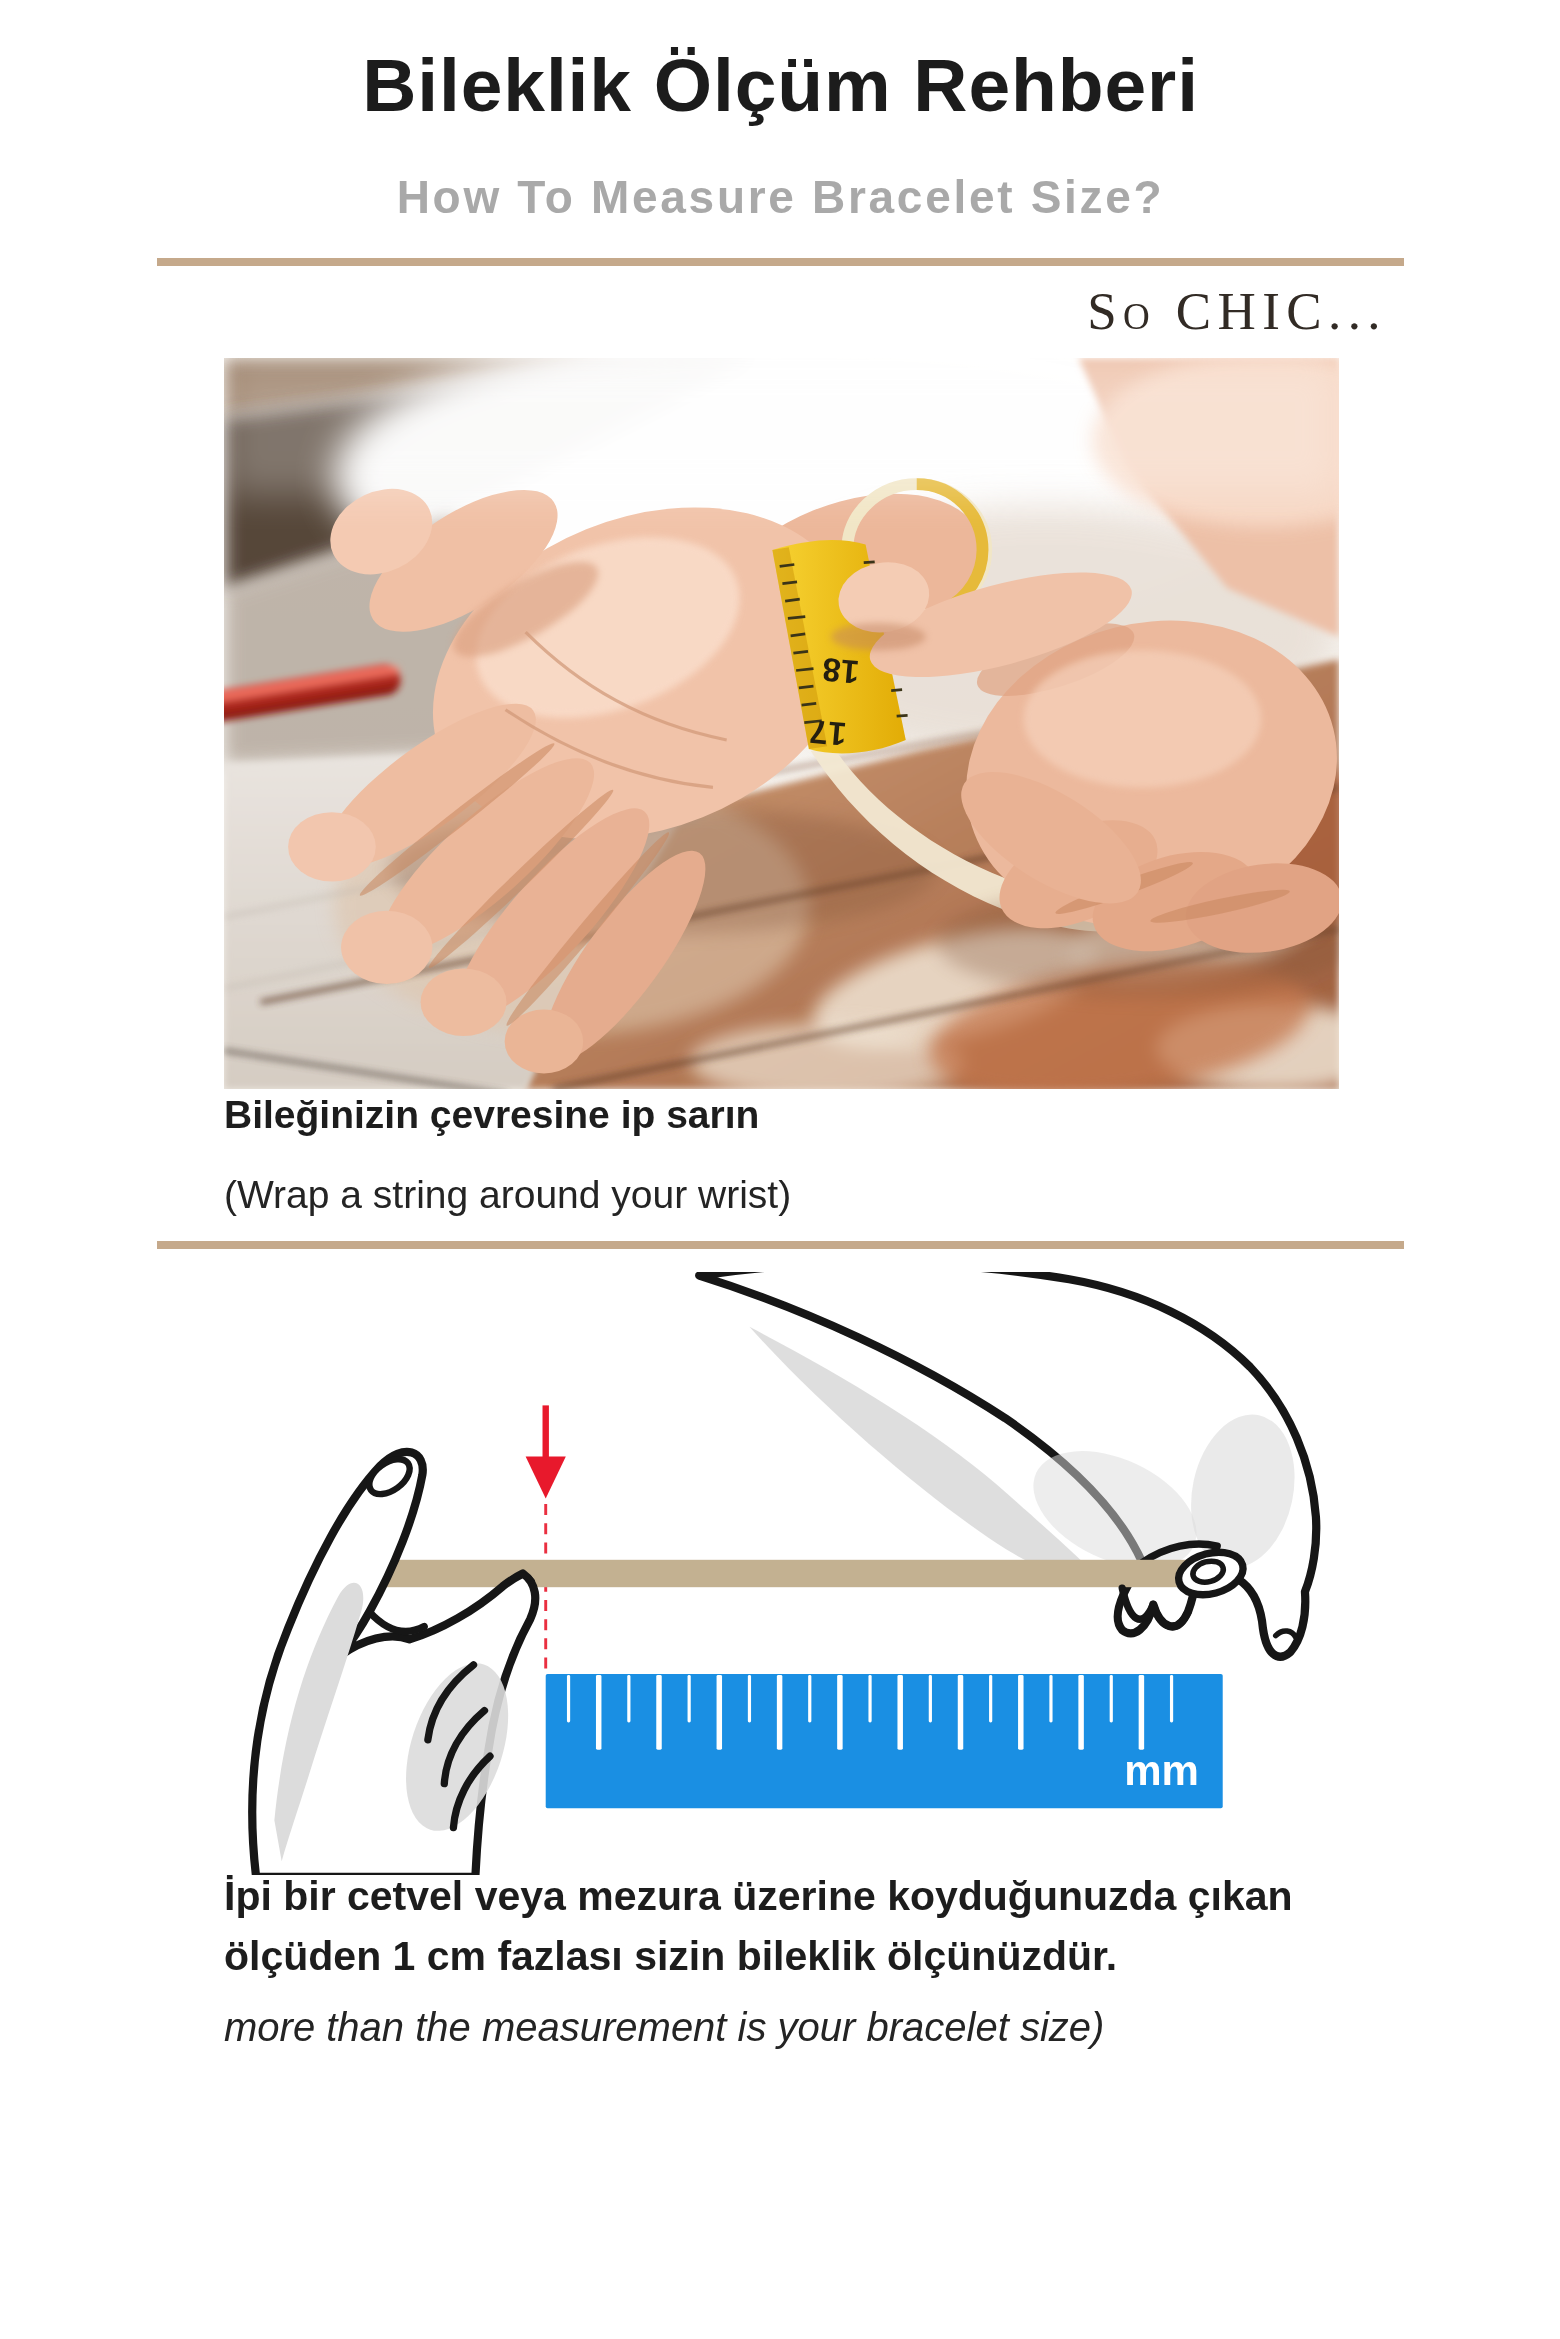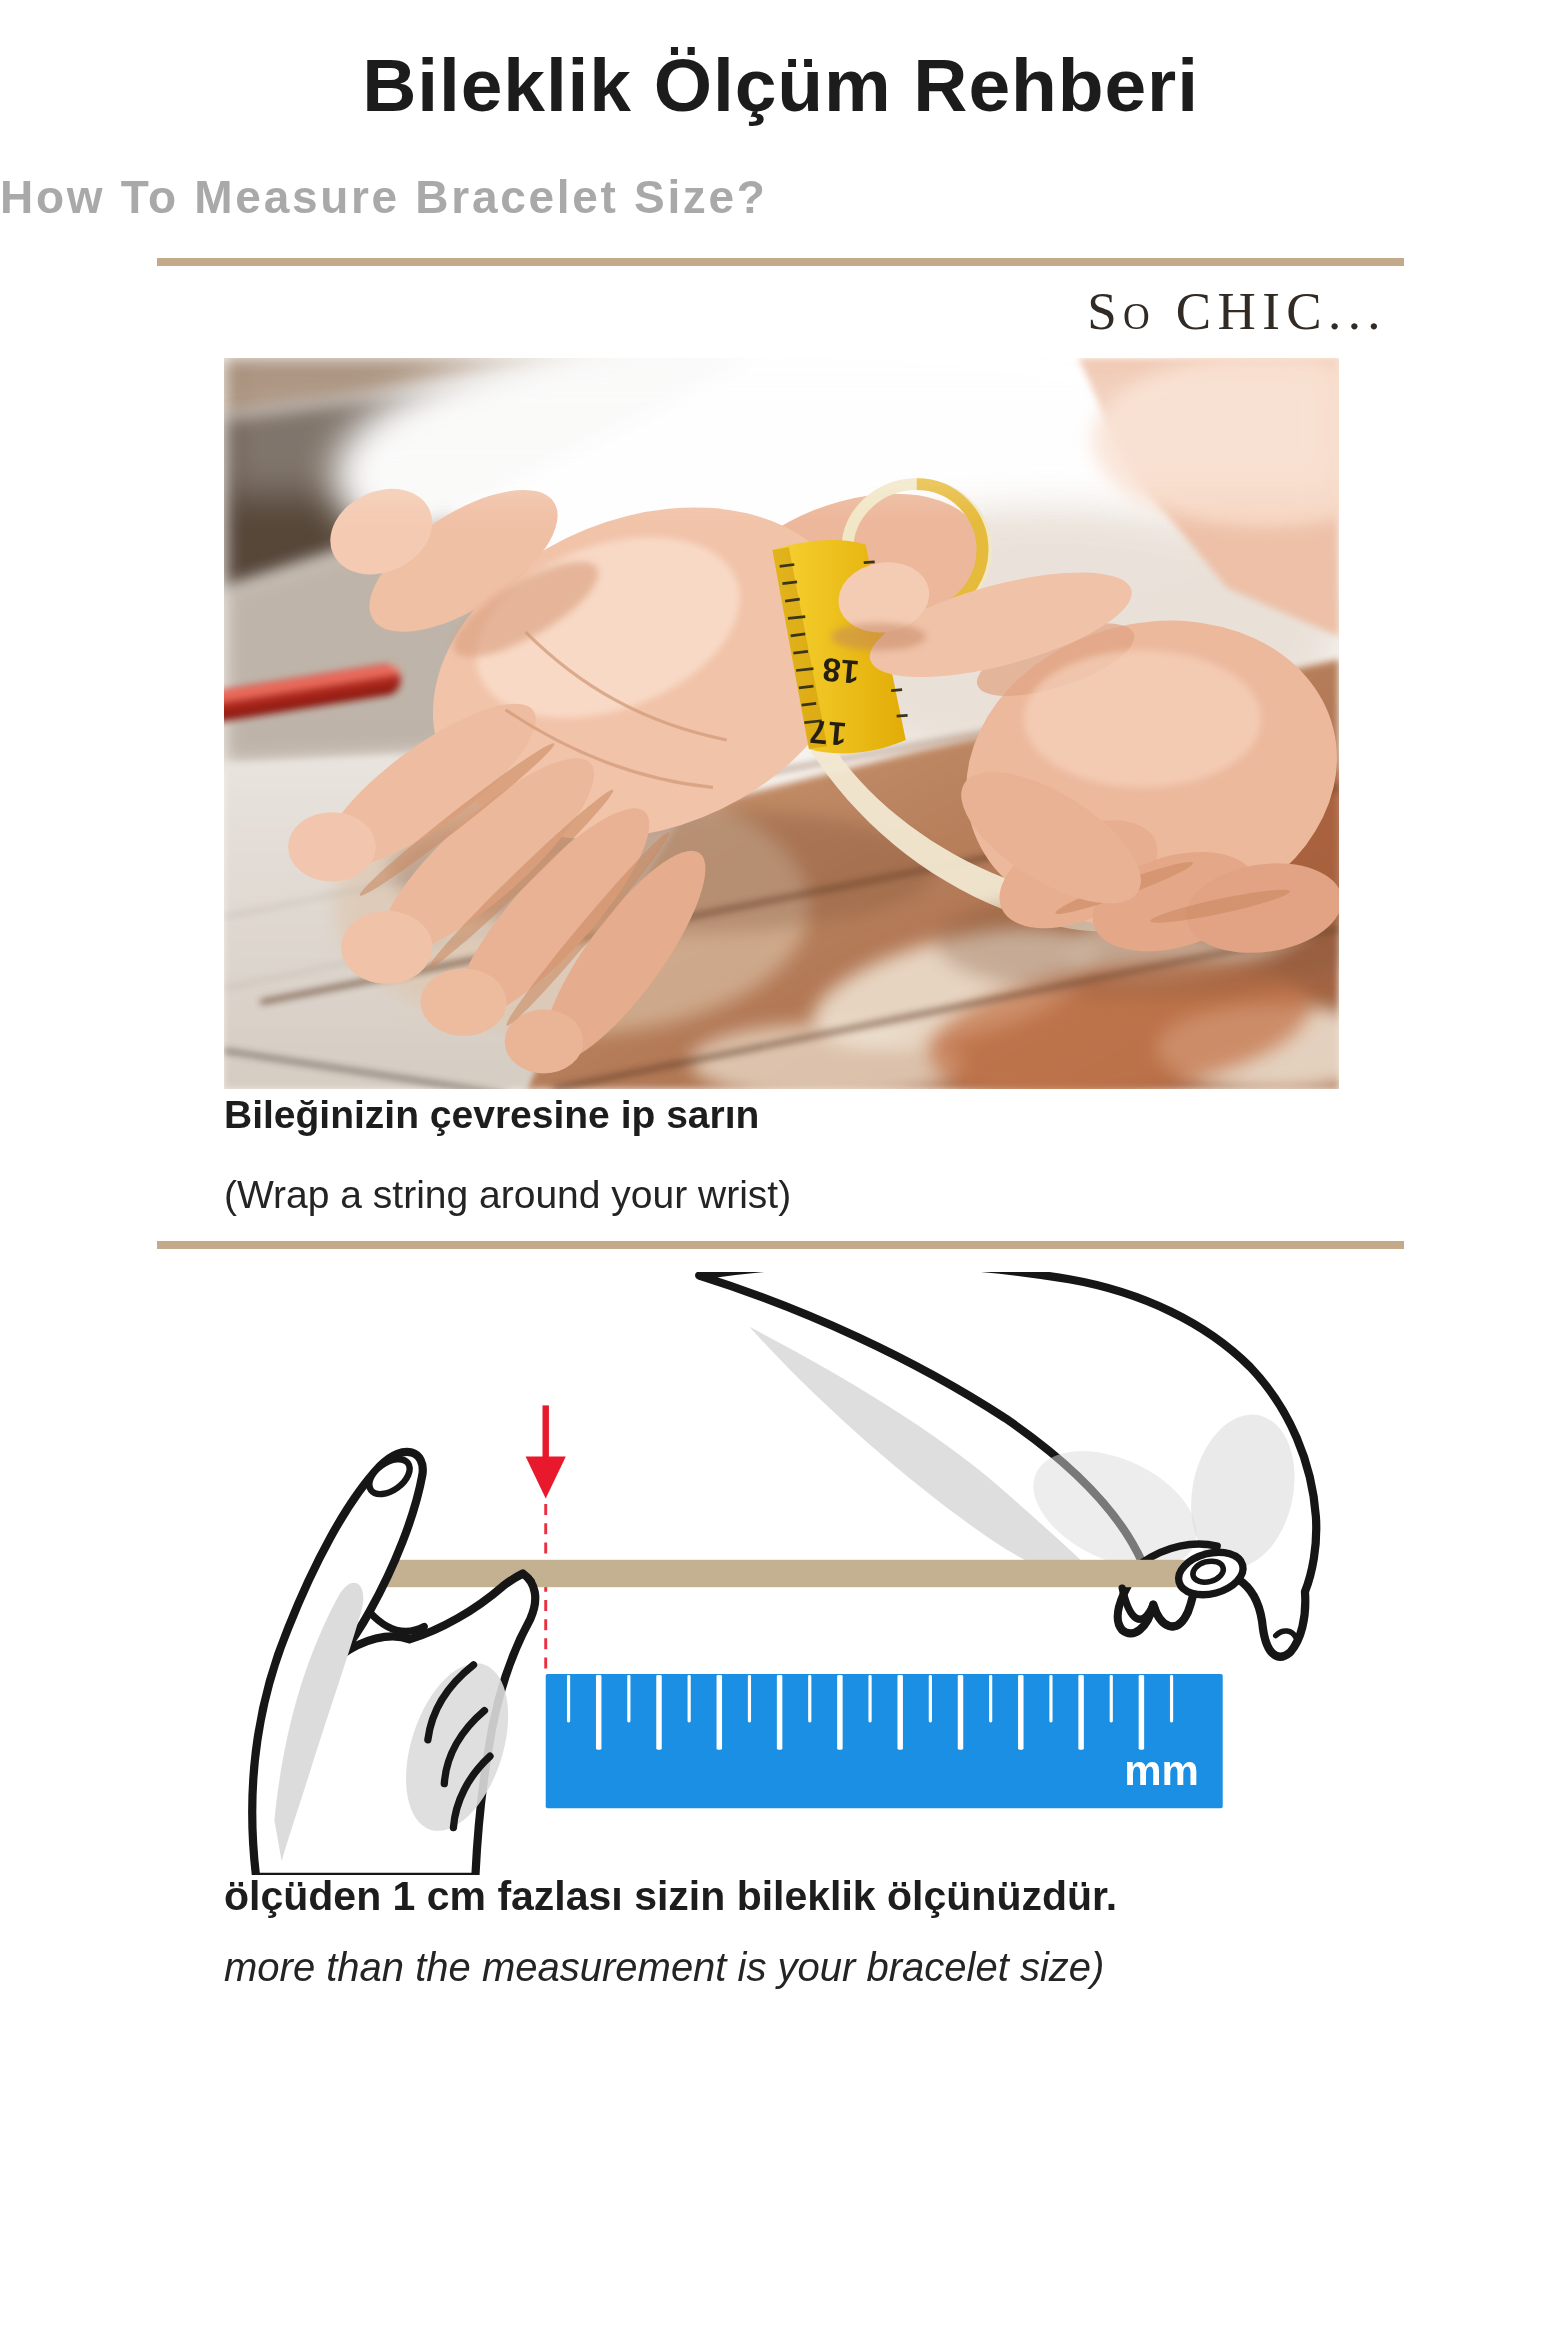--- a/index.html
+++ b/index.html
@@ -18,21 +18,21 @@
     width:1561px;height:2339px;position:relative;overflow:hidden;
     font-family:"Liberation Sans", sans-serif;
   }
   .page-title{
     position:absolute;top:42px;left:0;width:100%;
     text-align:center;font-size:75px;font-weight:700;
     color:var(--title-dark);letter-spacing:0.9px;
   }
   .page-subtitle{
     position:absolute;top:170px;left:0;width:100%;
-    font-size:46px;font-weight:700;
+    text-align:center;font-size:46px;font-weight:700;
     color:var(--subtitle-gray);letter-spacing:2.7px;
   }
   .divider{
     position:absolute;left:157px;width:1247px;height:8.2px;
     background:var(--divider-tan);
   }
   .divider.top{top:258px;}
   .divider.middle{top:1241px;}
   .brand{
     position:absolute;top:281px;right:174px;
@@ -290,17 +290,18 @@
     <path d="M 184 372 C 205 395 225 398 244 388" fill="none" stroke="#161616" stroke-width="8" stroke-linecap="round"></path>
     <path d="M 298 430 C 270 452 252 480 248 512" fill="none" stroke="#161616" stroke-width="8" stroke-linecap="round"></path>
     <path d="M 310 480 C 284 502 268 530 266 560" fill="none" stroke="#161616" stroke-width="8" stroke-linecap="round"></path>
     <path d="M 316 530 C 292 552 278 580 276 608" fill="none" stroke="#161616" stroke-width="8" stroke-linecap="round"></path>
     <path d="M 338 338 C 346 330 356 330 362 338" fill="none" stroke="#161616" stroke-width="6" stroke-linecap="round"></path>
   </g>
 </svg>
 </div>
 
 <div class="instructions">
+  <div class="instr-line">İpi bir cetvel veya mezura üzerine koyduğunuzda çıkan</div>
   <div class="instr-line">ölçüden 1 cm fazlası sizin bileklik ölçünüzdür.</div>
   <div class="instr-gap"></div>
   <div class="instr-line italic">more than the measurement is your bracelet size)</div>
 </div>
 
 
 </body></html>

